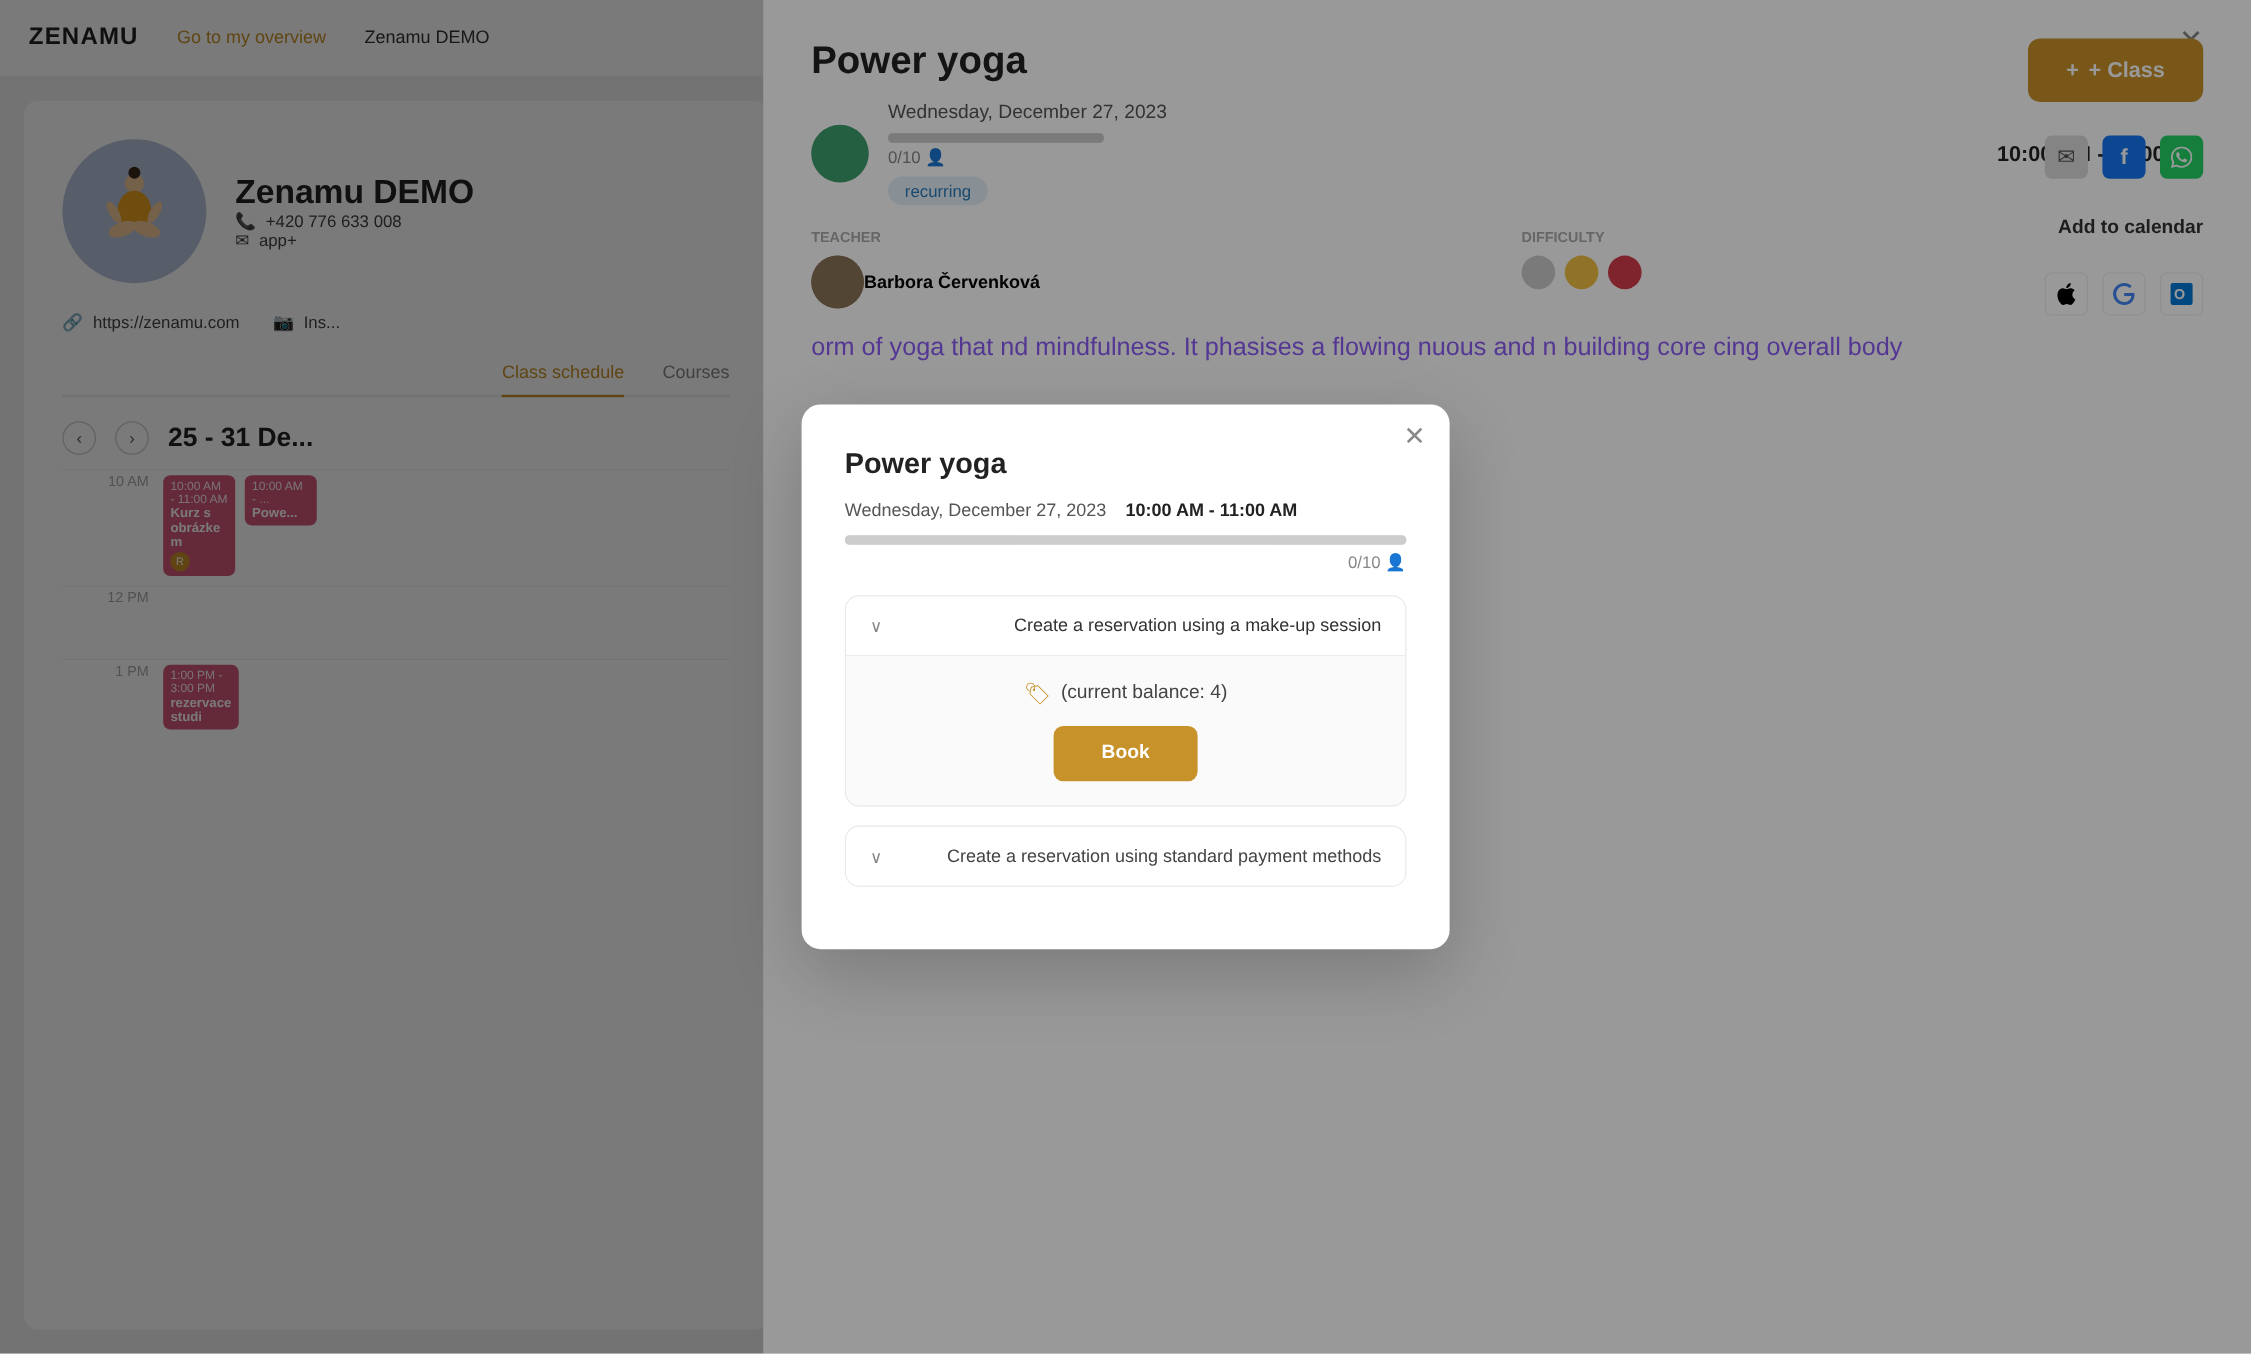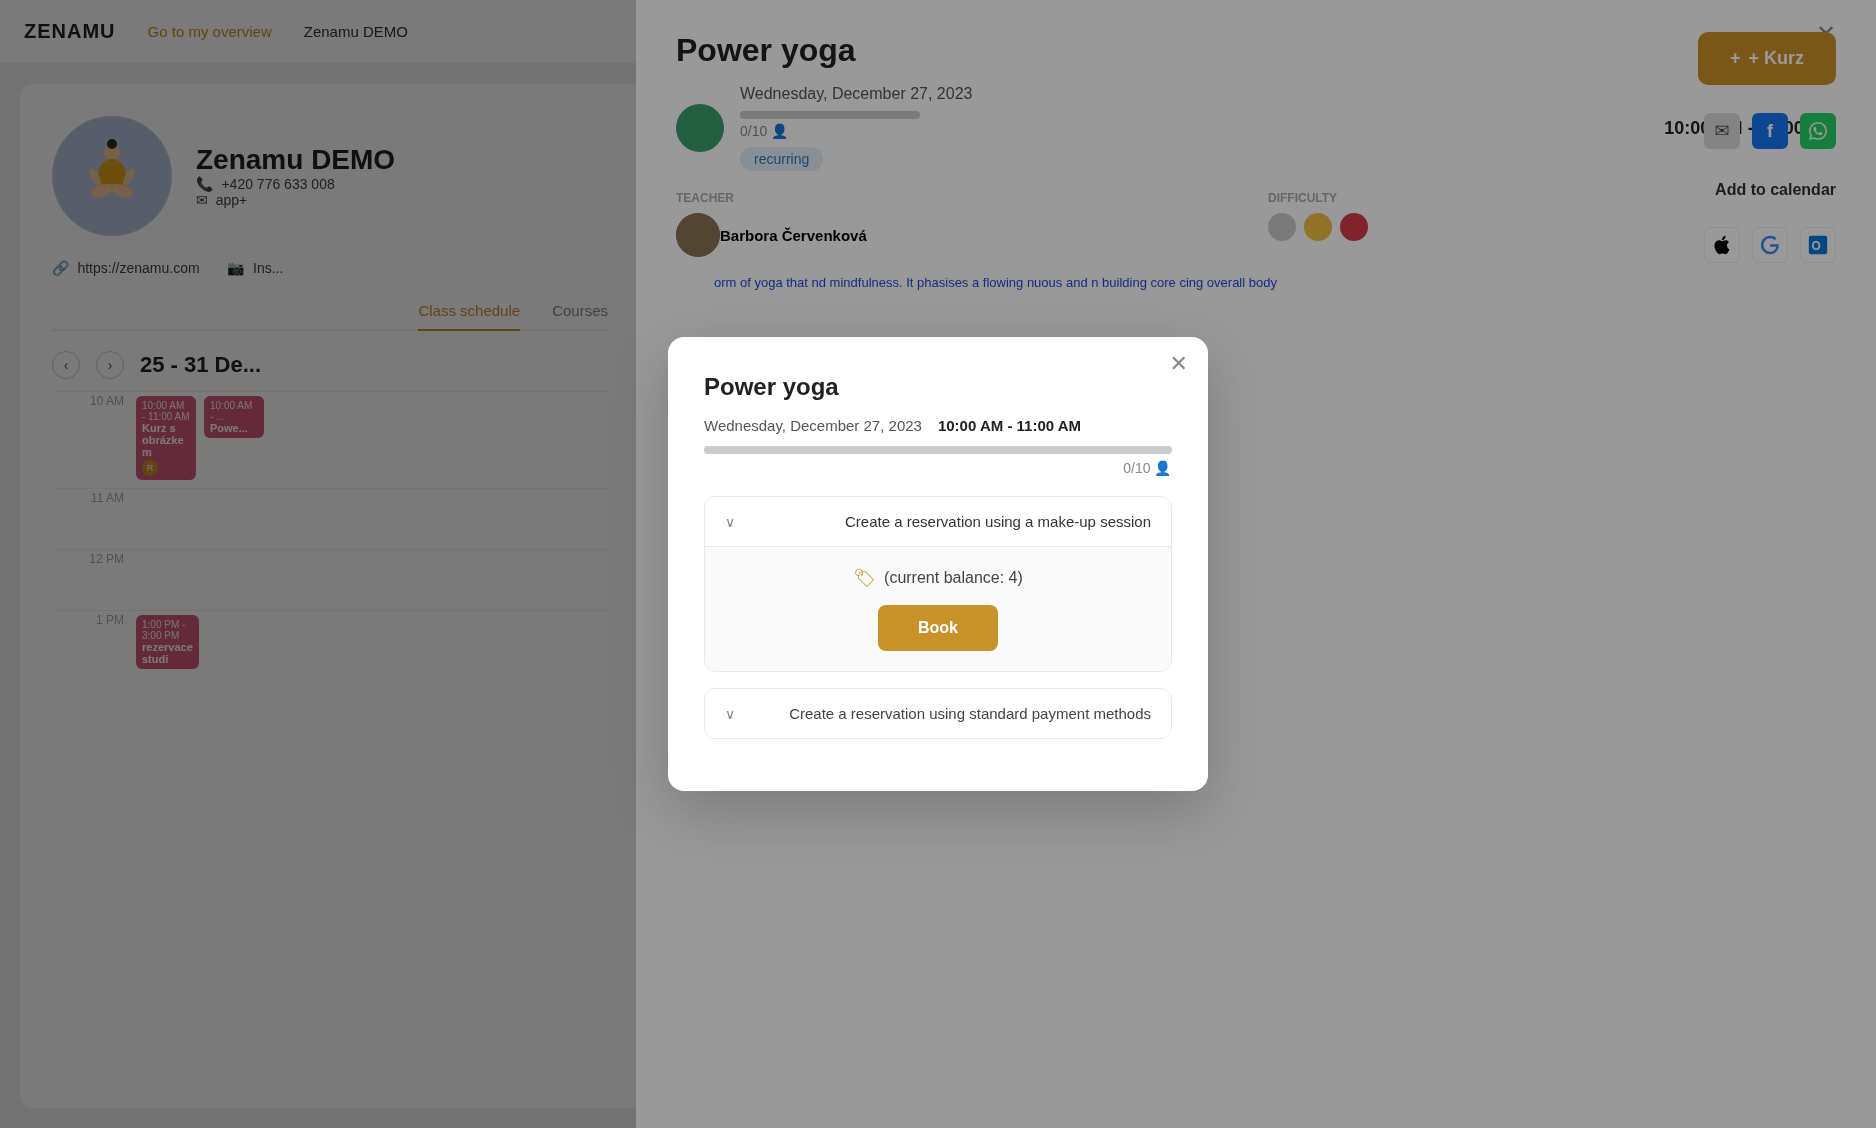--- a/index.html
+++ b/index.html
@@ -447,25 +447,24 @@
       height: 44px;
       border-radius: 50%;
       background: #8b7355;
       overflow: hidden;
       display: flex;
       align-items: center;
       justify-content: center;
     }
 
     .description-text {
-      font-size: 13px;
-      color: #1d4ed8;
+      font-size: 21px;
+      color: #8b5cf6;
       line-height: 1.6;
       margin-top: 16px;
-      margin-left: 38px;
     }
 
     .sidebar-details-grid {
       display: grid;
       grid-template-columns: 1fr 1fr;
       gap: 24px;
       margin-top: 20px;
     }
 
     .detail-section-label {
@@ -715,30 +714,20 @@
             <div class="event-name">Powe...</div>
           </div>
         </div>
         <div class="cal-cell"></div>
         <div class="cal-cell"></div>
         <div class="cal-cell"></div>
         <div class="cal-cell"></div>
         <div class="cal-cell"></div>
       </div>
 
-      <div class="cal-time-row">
-        <div class="cal-time-label">11 AM</div>
-        <div class="cal-cell"></div>
-        <div class="cal-cell"></div>
-        <div class="cal-cell"></div>
-        <div class="cal-cell"></div>
-        <div class="cal-cell"></div>
-        <div class="cal-cell"></div>
-        <div class="cal-cell"></div>
-      </div>
 
       <div class="cal-time-row">
         <div class="cal-time-label">12 PM</div>
         <div class="cal-cell"></div>
         <div class="cal-cell"></div>
         <div class="cal-cell"></div>
         <div class="cal-cell"></div>
         <div class="cal-cell"></div>
         <div class="cal-cell"></div>
         <div class="cal-cell"></div>
@@ -886,21 +875,21 @@
     </div>
 
     <div class="description-text">
       orm of yoga that nd mindfulness. It phasises a flowing nuous and n building core cing overall body
     </div>
 
 
     <div style="position:absolute;top:32px;right:40px;display:flex;flex-direction:column;align-items:flex-end;gap:16px;">
       <button class="book-btn-big">
         <span>+</span>
-        <span>+ Kurz</span>
+        <span>+ Class</span>
       </button>
 
       <div class="share-icons">
         <div class="share-icon email">✉</div>
         <div class="share-icon fb" style="font-weight:700;">f</div>
         <div class="share-icon wa">
           <svg width="18" height="18" viewBox="0 0 24 24" fill="white">
             <path d="M17.472 14.382c-.297-.149-1.758-.867-2.03-.967-.273-.099-.471-.148-.67.15-.197.297-.767.966-.94 1.164-.173.199-.347.223-.644.075-.297-.15-1.255-.463-2.39-1.475-.883-.788-1.48-1.761-1.653-2.059-.173-.297-.018-.458.13-.606.134-.133.298-.347.446-.52.149-.174.198-.298.298-.497.099-.198.05-.371-.025-.52-.075-.149-.669-1.612-.916-2.207-.242-.579-.487-.5-.669-.51-.173-.008-.371-.01-.57-.01-.198 0-.52.074-.792.372-.272.297-1.04 1.016-1.04 2.479 0 1.462 1.065 2.875 1.213 3.074.149.198 2.096 3.2 5.077 4.487.709.306 1.262.489 1.694.625.712.227 1.36.195 1.871.118.571-.085 1.758-.719 2.006-1.413.248-.694.248-1.289.173-1.413-.074-.124-.272-.198-.57-.347m-5.421 7.403h-.004a9.87 9.87 0 01-5.031-1.378l-.361-.214-3.741.982.998-3.648-.235-.374a9.86 9.86 0 01-1.51-5.26c.001-5.45 4.436-9.884 9.888-9.884 2.64 0 5.122 1.03 6.988 2.898a9.825 9.825 0 012.893 6.994c-.003 5.45-4.437 9.884-9.885 9.884m8.413-18.297A11.815 11.815 0 0012.05 0C5.495 0 .16 5.335.157 11.892c0 2.096.547 4.142 1.588 5.945L.057 24l6.305-1.654a11.882 11.882 0 005.683 1.448h.005c6.554 0 11.89-5.335 11.893-11.893a11.821 11.821 0 00-3.48-8.413z"></path>
           </svg>
         </div>

